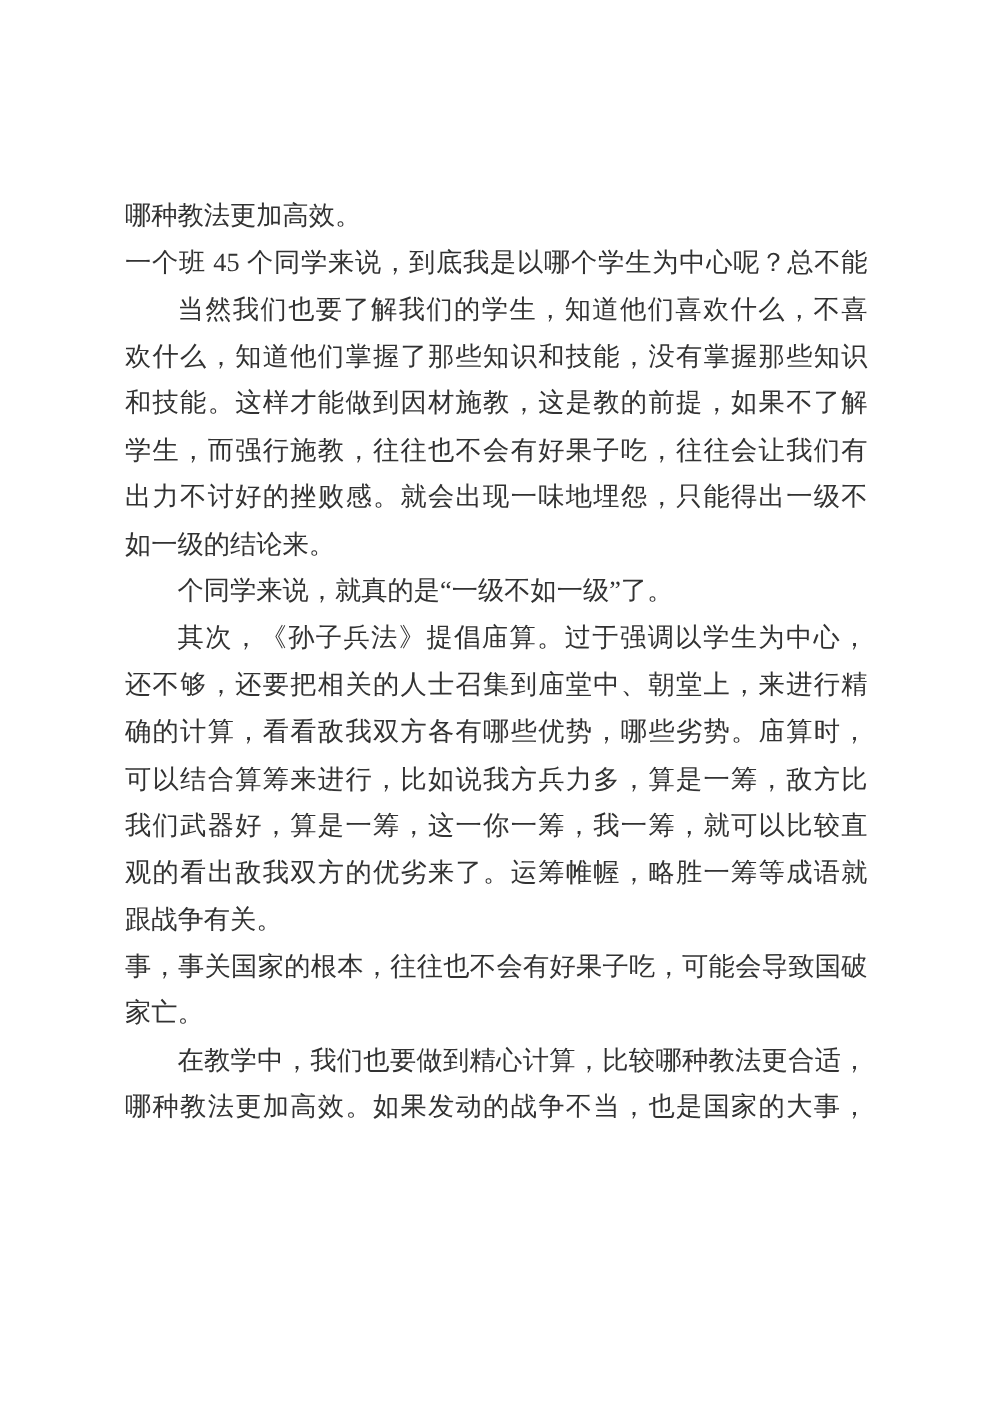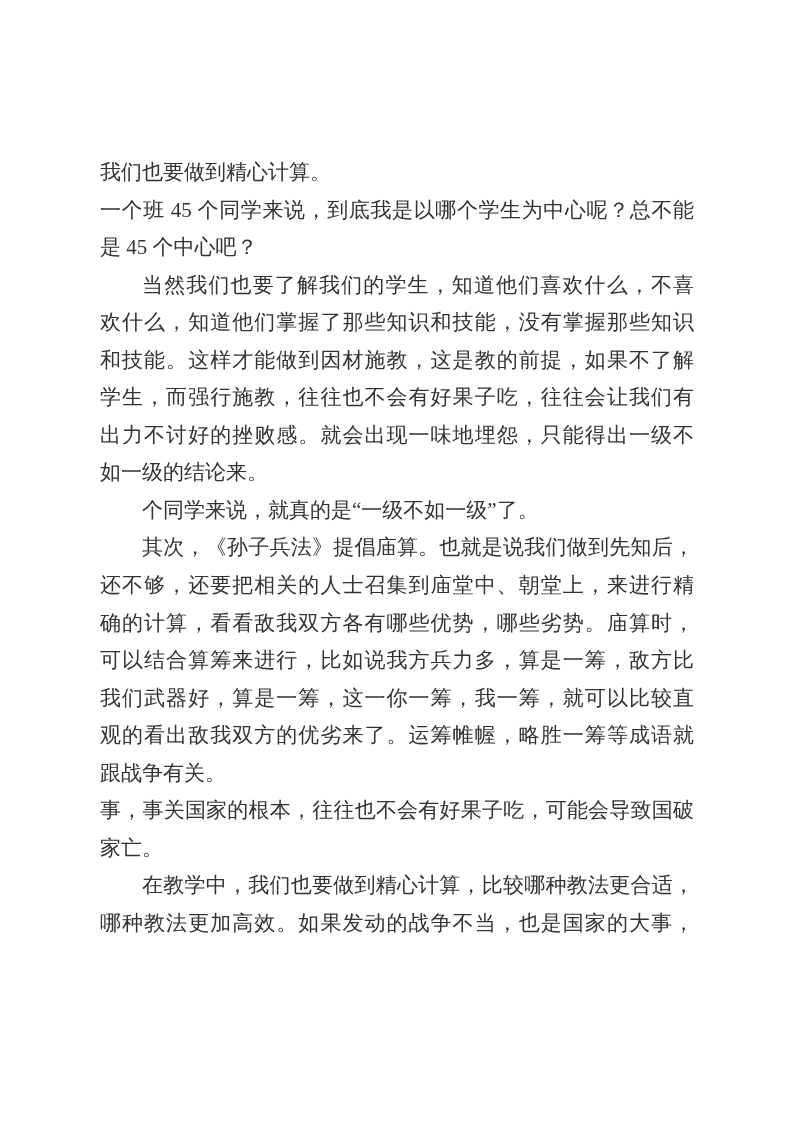--- a/index.html
+++ b/index.html
@@ -38,31 +38,30 @@
   }
   .text-line.indent {
     padding-left: 42px;
   }
 </style>
 </head>
 <body>
 
 <div class="page" style="background: rgb(255, 255, 255);">
   <div class="text-column" style="color: rgb(50, 50, 50);">
-      <div class="text-line">我们也要做到精心计算。</div>
+      <div class="text-line">哪种教法更加高效。</div>
       <div class="text-line justify">一个班 45 个同学来说，到底我是以哪个学生为中心呢？总不能</div>
-      <div class="text-line">是 45 个中心吧？</div>
       <div class="text-line justify indent">当然我们也要了解我们的学生，知道他们喜欢什么，不喜</div>
       <div class="text-line justify">欢什么，知道他们掌握了那些知识和技能，没有掌握那些知识</div>
       <div class="text-line justify">和技能。这样才能做到因材施教，这是教的前提，如果不了解</div>
       <div class="text-line justify">学生，而强行施教，往往也不会有好果子吃，往往会让我们有</div>
       <div class="text-line justify">出力不讨好的挫败感。就会出现一味地埋怨，只能得出一级不</div>
       <div class="text-line">如一级的结论来。</div>
       <div class="text-line indent">个同学来说，就真的是“一级不如一级”了。</div>
-      <div class="text-line justify indent">其次，《孙子兵法》提倡庙算。也就是说我们做到先知后，</div>
+      <div class="text-line justify indent">其次，《孙子兵法》提倡庙算。过于强调以学生为中心，</div>
       <div class="text-line justify">还不够，还要把相关的人士召集到庙堂中、朝堂上，来进行精</div>
       <div class="text-line justify">确的计算，看看敌我双方各有哪些优势，哪些劣势。庙算时，</div>
       <div class="text-line justify">可以结合算筹来进行，比如说我方兵力多，算是一筹，敌方比</div>
       <div class="text-line justify">我们武器好，算是一筹，这一你一筹，我一筹，就可以比较直</div>
       <div class="text-line justify">观的看出敌我双方的优劣来了。运筹帷幄，略胜一筹等成语就</div>
       <div class="text-line">跟战争有关。</div>
       <div class="text-line justify">事，事关国家的根本，往往也不会有好果子吃，可能会导致国破</div>
       <div class="text-line">家亡。</div>
       <div class="text-line justify indent">在教学中，我们也要做到精心计算，比较哪种教法更合适，</div>
       <div class="text-line justify">哪种教法更加高效。如果发动的战争不当，也是国家的大事，</div>

